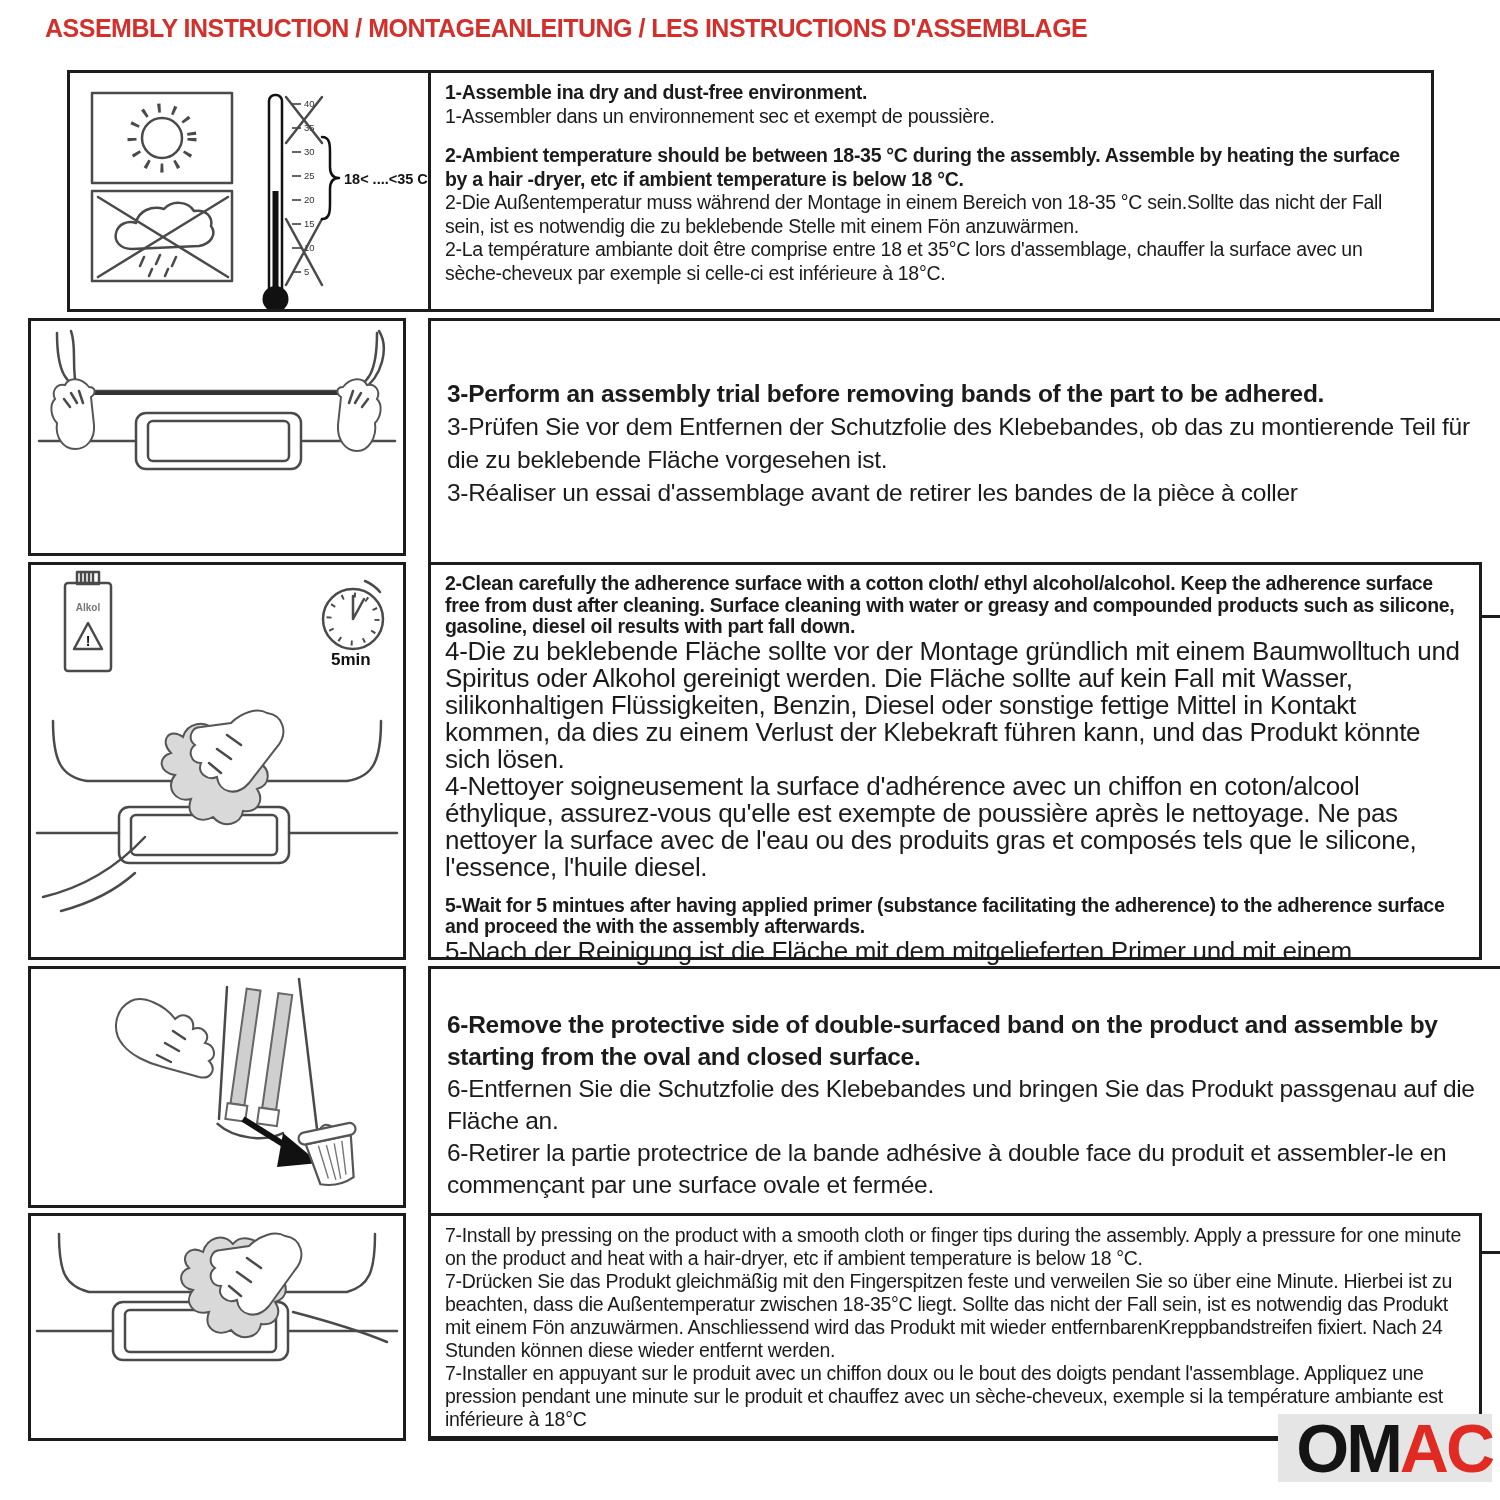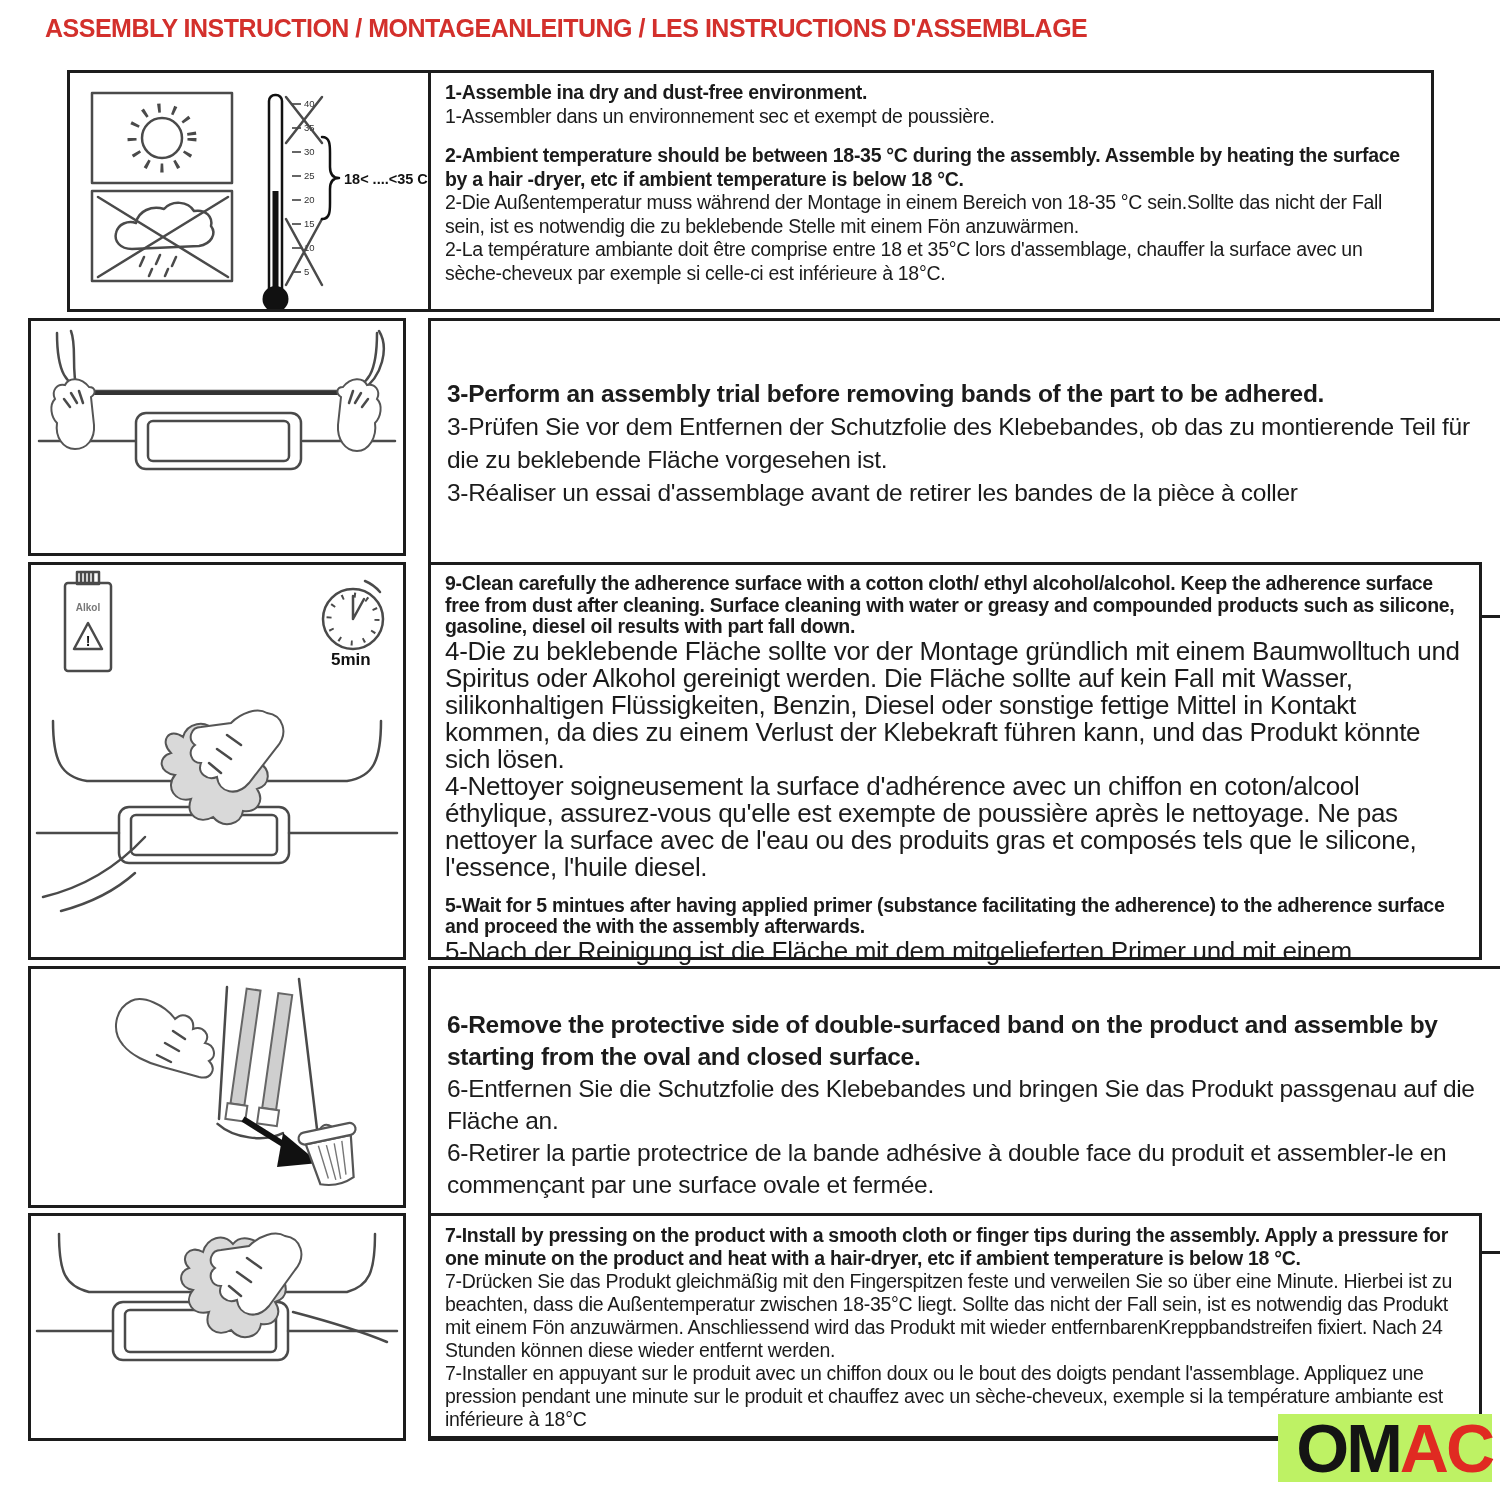--- a/index.html
+++ b/index.html
@@ -10,28 +10,28 @@
   p{margin:0;letter-spacing:-0.3px;}
   .t1{font-size:19.5px;line-height:23.5px;}
   .t1b{font-size:19.5px;line-height:23.5px;font-weight:bold;}
   .t2{font-size:24.5px;line-height:33px;}
   .t2b{font-size:24.5px;line-height:33px;font-weight:bold;}
   .t3{font-size:26px;line-height:27px;}
   .t3b{font-size:19.5px;line-height:21.5px;font-weight:bold;}
   .t4{font-size:24.5px;line-height:32px;}
   .t4b{font-size:24.5px;line-height:32px;font-weight:bold;}
   .t5{font-size:19.5px;line-height:23px;}
-  .t5b{font-size:19.5px;line-height:23px;font-weight:bold;}
+  .t5b{font-size:19.5px;line-height:23px;font-weight:normal;}
   .gap16{height:16px;} .gap14{height:14px;}
   .pad1{padding:8px 14px 0 14px;}
   .pad2{padding:56px 120px 0 16px;width:940px;box-sizing:content-box;}
   .pad3{padding:8px 14px 0 14px;}
   .pad4{padding:40px 40px 0 16px;width:1010px;box-sizing:content-box;}
   .pad5{padding:8px 14px 0 14px;}
-  .logo{position:absolute;right:8px;bottom:18px;background:#bef264;padding-left:18px;
+  .logo{position:absolute;right:8px;bottom:18px;background:#e5e5e5;padding-left:18px;
         font-size:68px;font-weight:900;letter-spacing:-3px;line-height:1;z-index:5;}
   .logo .blk{color:#141414;} .logo .red{color:#e02a22;}
   svg{display:block;}
   .stk{fill:none;stroke:#4a4a4a;stroke-width:2.5;stroke-linecap:round;stroke-linejoin:round;}
   .stkT{fill:none;stroke:#111;stroke-width:2.5;stroke-linecap:round;stroke-linejoin:round;}
 </style>
 </head>
 <body>
 
 <div class="title">ASSEMBLY INSTRUCTION / MONTAGEANLEITUNG / LES INSTRUCTIONS D'ASSEMBLAGE</div>
@@ -153,21 +153,21 @@
     <path class="stk" stroke-width="2" d="M12,332 C54,322 88,300 114,272 M30,346 C60,338 84,326 104,308"></path>
 
     <path fill="#d9d9d9" stroke="#555" stroke-width="2" d="M152,172 C138,162 128,176 140,188 C126,192 128,208 144,210 C134,222 144,238 160,234 C154,250 168,260 182,252 C192,264 210,260 212,246 C226,248 234,236 226,224 C240,220 240,204 228,198 C238,188 230,172 216,174 C210,160 192,156 184,166 C174,154 156,158 152,172 Z"></path>
 
     <path fill="#fff" stroke="#555" stroke-width="2" d="M236,148 C252,150 258,168 246,182 L218,218 C206,232 188,228 186,212 C176,216 166,208 170,198 C160,198 156,186 164,180 C156,174 160,162 170,162 L200,158 C210,148 226,142 236,148 Z"></path>
     <path class="stk" stroke-width="1.6" d="M196,170 l14,10 M186,184 l14,10 M178,198 l12,10"></path>
   </svg>
 </div>
 
 <div class="box pad3" style="left:428px;top:562px;width:1054px;height:398px;">
-  <p class="t3b">9-Clean carefully the adherence surface with a cotton cloth/ ethyl alcohol/alcohol. Keep the adherence surface free from dust after cleaning. Surface cleaning with water or greasy and compounded products such as silicone, gasoline, diesel oil results with part fall down.</p>
+  <p class="t3b">2-Clean carefully the adherence surface with a cotton cloth/ ethyl alcohol/alcohol. Keep the adherence surface free from dust after cleaning. Surface cleaning with water or greasy and compounded products such as silicone, gasoline, diesel oil results with part fall down.</p>
   <p class="t3">4-Die zu beklebende Fläche sollte vor der Montage gründlich mit einem Baumwolltuch und Spiritus oder Alkohol gereinigt werden. Die Fläche sollte auf kein Fall mit Wasser, silikonhaltigen Flüssigkeiten, Benzin, Diesel oder sonstige fettige Mittel in Kontakt kommen, da dies zu einem Verlust der Klebekraft führen kann, und das Produkt könnte sich lösen.</p>
   <p class="t3">4-Nettoyer soigneusement la surface d'adhérence avec un chiffon en coton/alcool éthylique, assurez-vous qu'elle est exempte de poussière après le nettoyage. Ne pas nettoyer la surface avec de l'eau ou des produits gras et composés tels que le silicone, l'essence, l'huile diesel.</p>
   <div class="gap14"></div>
   <p class="t3b">5-Wait for 5 mintues after having applied primer (substance facilitating the adherence) to the adherence surface and proceed the with the assembly afterwards.</p>
   <p class="t3">5-Nach der Reinigung ist die Fläche mit dem mitgelieferten Primer und mit einem Baumwolltuch aufzutragen. Nach einer 5-minütigen Einwirkzeit ist die Fläche für das Ankleben des Produkts vorbereitet. Bitte beachten Sie, das der Primer nicht zum Reinigen des Produktes vorgesehen ist.</p>
   <p class="t3">5-Attender 5 minutes après l'application de l'apprêt (substance facilitant l'adhérence) sur la surface d'adhérence et procéder ensuite à l'assemblage</p>
 </div>
 
 <div class="box" style="left:28px;top:966px;width:378px;height:242px;">
   <svg width="372" height="236" viewBox="0 0 372 236">

